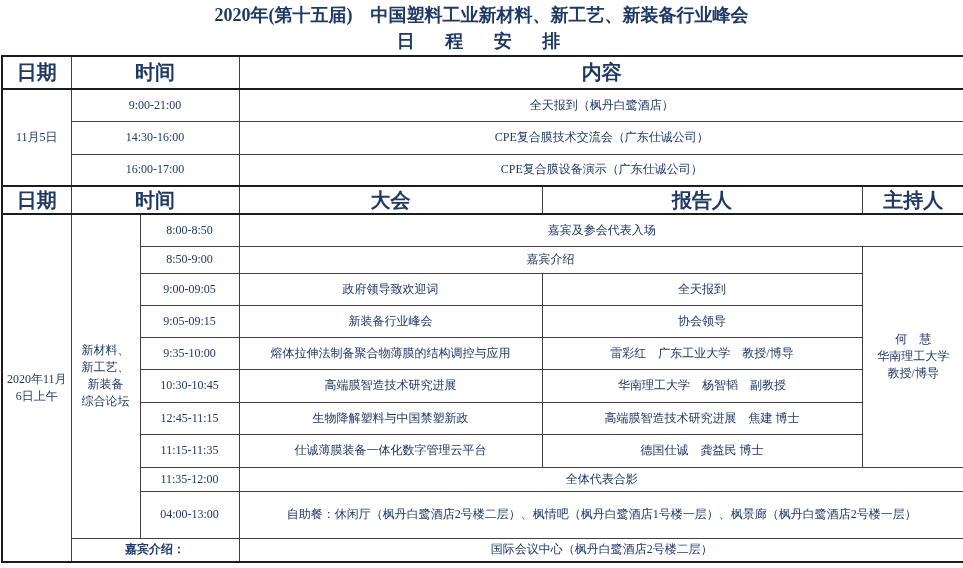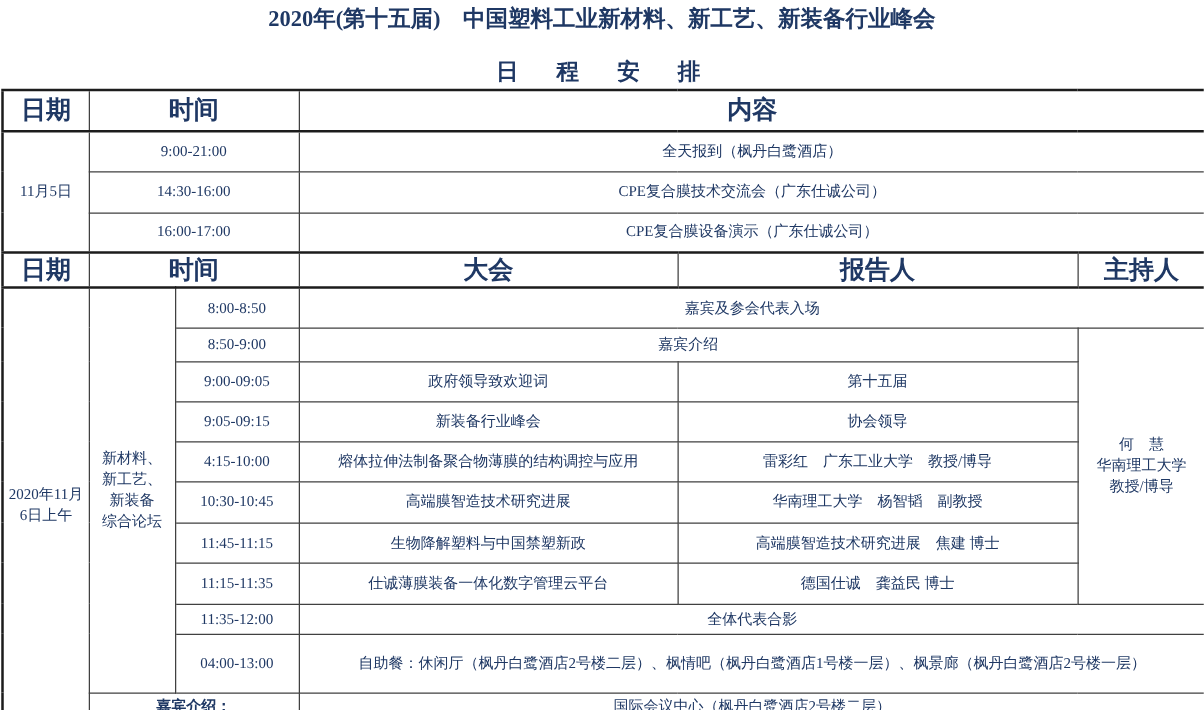--- a/index.html
+++ b/index.html
@@ -3,21 +3,21 @@
 <meta charset="utf-8">
 <style>
   html,body{margin:0;padding:0;}
   body{
     width:963px;height:568px;overflow:hidden;background:#ffffff;
     font-family:"Liberation Serif","DejaVu Serif",serif;
     color:#1f3864;
   }
   .titlebox{width:963px;text-align:center;padding-top:3px;}
   .title-line1{font-size:18px;font-weight:bold;line-height:25px;}
-  .title-line2{font-size:18px;font-weight:bold;line-height:26px;word-spacing:14px;letter-spacing:6px;margin-top:16px;}
+  .title-line2{font-size:18px;font-weight:bold;line-height:26px;word-spacing:14px;letter-spacing:6px;}
   table.sched{
     border-collapse:collapse;table-layout:fixed;
     width:959px;margin:1px 1px 0 1px;
     border:2px solid #1c1c1c;
   }
   .sched th,.sched td{
     border:1px solid #404040;
     font-size:12px;line-height:17px;
     padding:1px 3px;
     text-align:center;vertical-align:middle;
@@ -91,39 +91,39 @@
   <tr class="rh27">
     <td>8:50-9:00</td>
     <td colspan="2">嘉宾介绍</td>
     <td rowspan="7" class="pre">何　慧
 华南理工大学
 教授/博导</td>
   </tr>
   <tr class="rh32">
     <td>9:00-09:05</td>
     <td class="al">政府领导致欢迎词</td>
-    <td class="al">第十五届</td>
+    <td class="al">全天报到</td>
   </tr>
   <tr class="rh32">
     <td>9:05-09:15</td>
     <td class="al">新装备行业峰会</td>
     <td class="al">协会领导</td>
   </tr>
   <tr class="rh32">
-    <td>4:15-10:00</td>
+    <td>9:35-10:00</td>
     <td class="al">熔体拉伸法制备聚合物薄膜的结构调控与应用</td>
     <td class="al">雷彩红　广东工业大学　教授/博导</td>
   </tr>
   <tr class="rh33">
     <td>10:30-10:45</td>
     <td class="al">高端膜智造技术研究进展</td>
     <td class="al">华南理工大学　杨智韬　副教授</td>
   </tr>
   <tr class="rh32">
-    <td>11:45-11:15</td>
+    <td>12:45-11:15</td>
     <td class="al">生物降解塑料与中国禁塑新政</td>
     <td class="al">高端膜智造技术研究进展　焦建 博士</td>
   </tr>
   <tr class="rh33">
     <td>11:15-11:35</td>
     <td class="al">仕诚薄膜装备一体化数字管理云平台</td>
     <td class="al">德国仕诚　龚益民 博士</td>
   </tr>
   <tr class="rh24">
     <td>11:35-12:00</td>

